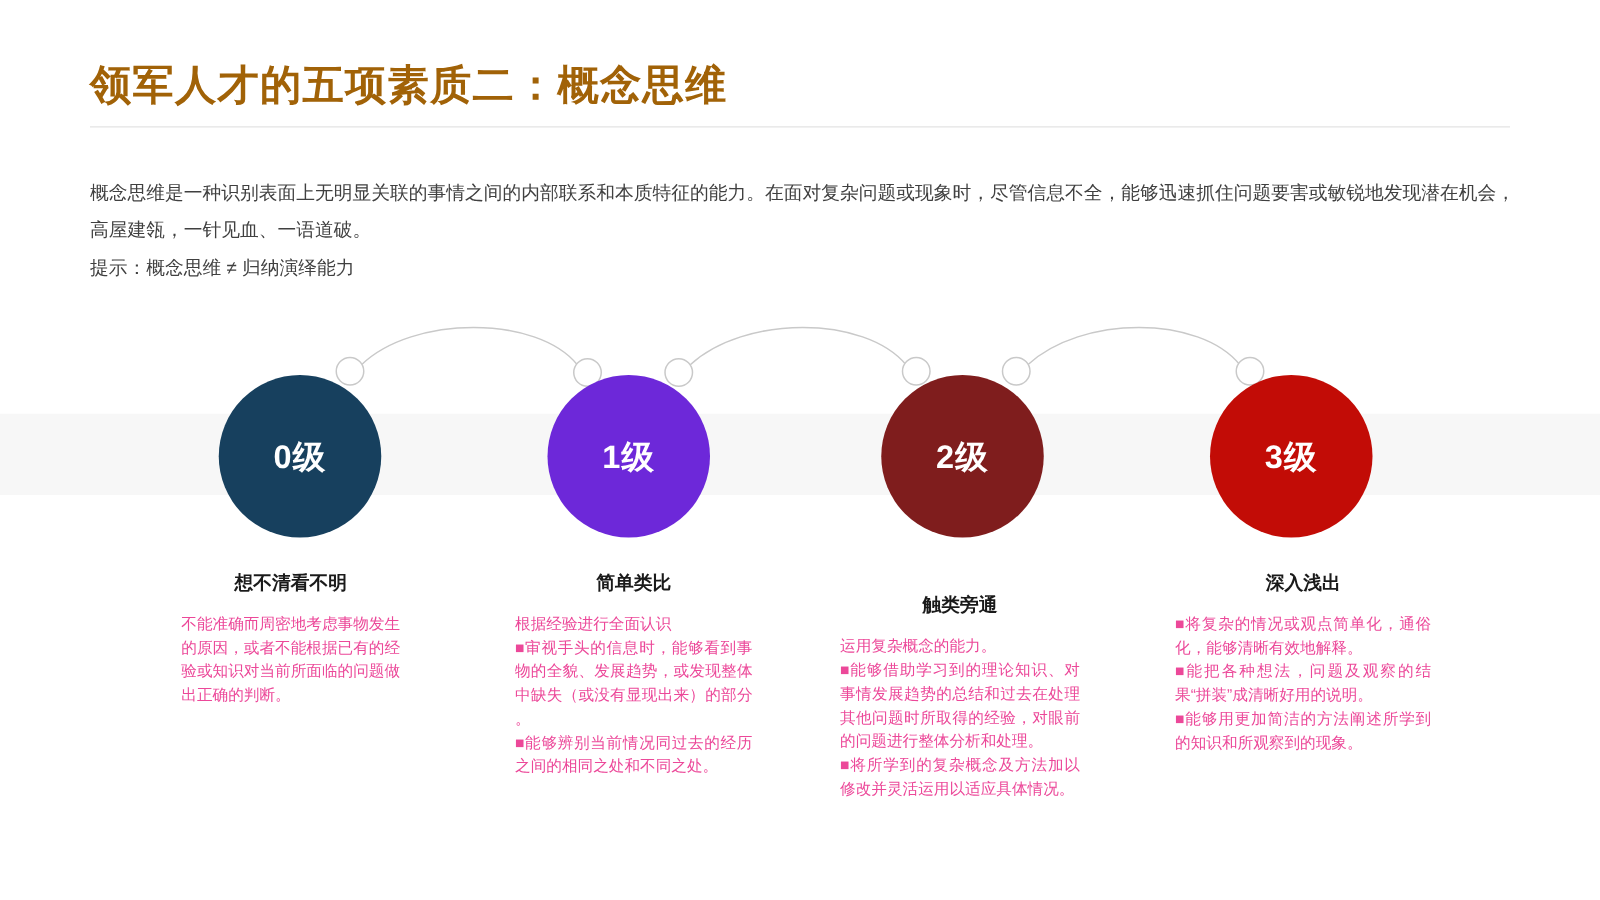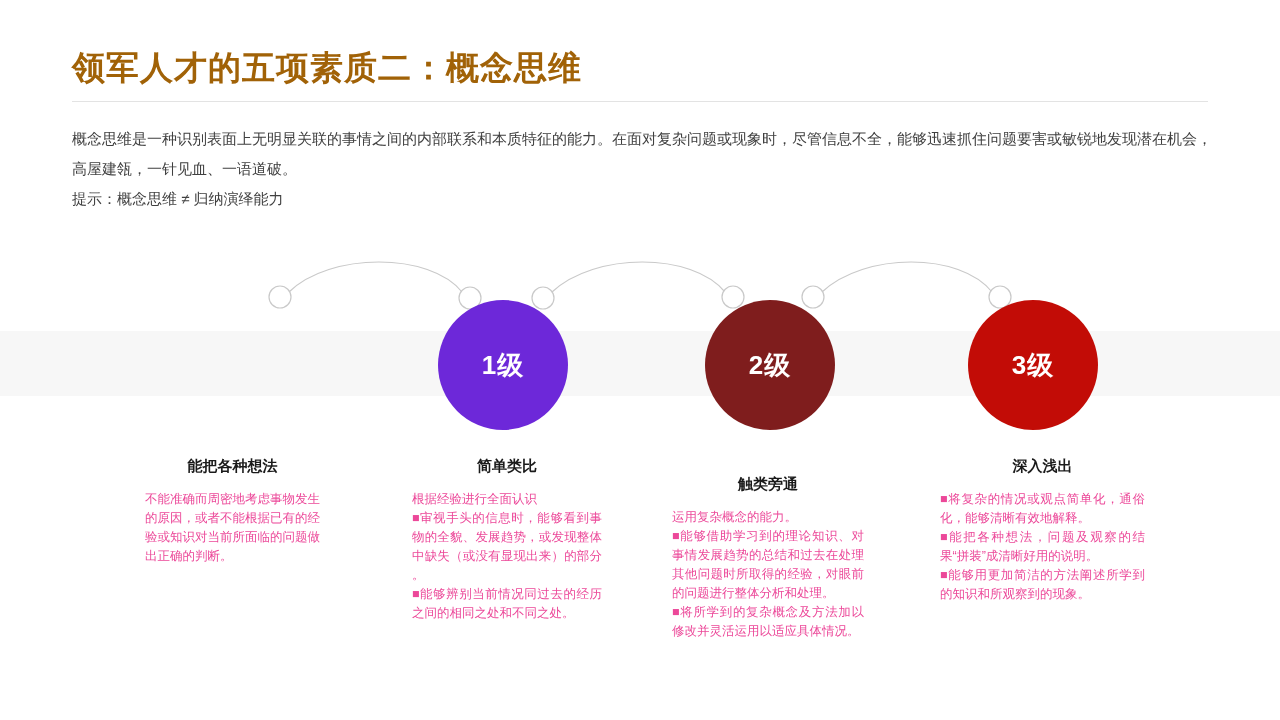--- a/index.html
+++ b/index.html
@@ -30,21 +30,21 @@
     top:101px;
     width:1136px;
     height:1px;
     background:#e3e3e3;
   }
 
   
   .intro {
     position:absolute;
     left:72px;
-    top:124px;
+    top:140px;
     width:1140px;
     font-size:15px;
     line-height:30px;
     color:#404040;
   }
   .intro .hint { display:block; }
 
   
   .band {
     position:absolute;
@@ -141,33 +141,36 @@
     <circle cx="280" cy="47" r="11"></circle>
     <circle cx="470" cy="48" r="11"></circle>
     <circle cx="543" cy="48" r="11"></circle>
     <circle cx="733" cy="47" r="11"></circle>
     <circle cx="813" cy="47" r="11"></circle>
     <circle cx="1000" cy="47" r="11"></circle>
   </g>
 </svg>
 
 <div class="circles">
+  <div class="circle c0" style="background:#17405E;">
+    <span>0级</span>
+  </div>
   <div class="circle c1" style="background:#6d28d9;">
     <span>1级</span>
   </div>
   <div class="circle c2" style="background:#7f1d1d;">
     <span>2级</span>
   </div>
   <div class="circle c3" style="background:#C20C06;">
     <span>3级</span>
   </div>
 </div>
 
 <div class="col col0">
-  <div class="col-head">能把各种想法</div>
+  <div class="col-head">想不清看不明</div>
   <div class="col-body">不能准确而周密地考虑事物发生的原因，或者不能根据已有的经验或知识对当前所面临的问题做出正确的判断。</div>
 </div>
 
 <div class="col col1">
   <div class="col-head">简单类比</div>
   <div class="col-body">根据经验进行全面认识
 ■审视手头的信息时，能够看到事物的全貌、发展趋势，或发现整体中缺失（或没有显现出来）的部分 。
 ■能够辨别当前情况同过去的经历之间的相同之处和不同之处。</div>
 </div>
 

